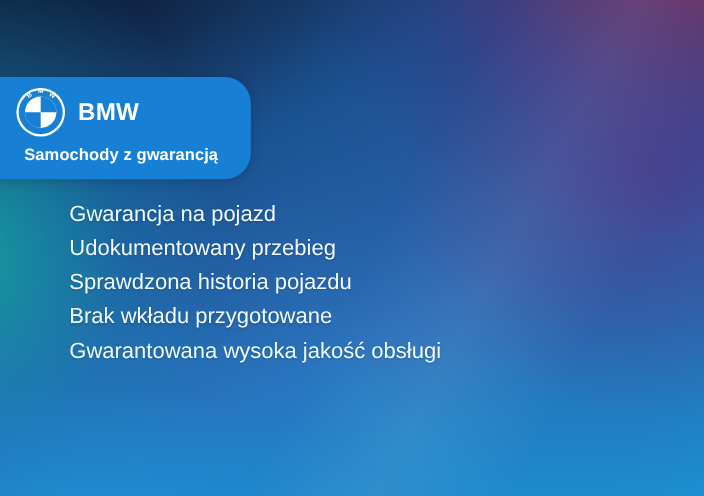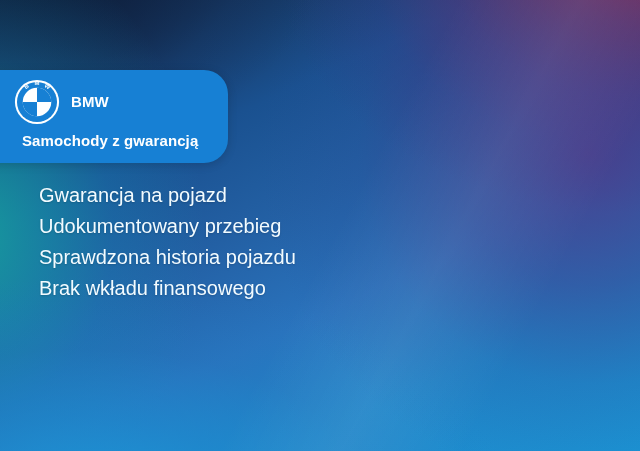--- a/index.html
+++ b/index.html
@@ -102,38 +102,38 @@
     width: 46px;
     height: 46px;
     flex: 0 0 46px;
   }
   .brand-text {
     margin-left: 11px;
     color: #ffffff;
     line-height: 1.04;
   }
   .brand-line {
-    font-size: 15px;
+    font-size: 22px;
     font-weight: bold;
     letter-spacing: 0.1px;
     white-space: nowrap;
   }
   .tagline {
     color: #ffffff;
     font-size: 15px;
     font-weight: bold;
     letter-spacing: 0.1px;
     padding: 7px 12px 0 22px;
     white-space: nowrap;
   }
 
   
   #feature-list {
     position: absolute;
-    left: 39px;
+    left: 63px;
     top: 180px;
     margin: 0;
     padding: 0;
     list-style: none;
   }
   #feature-list li {
     color: #f2fbff;
     font-size: 20px;
     line-height: 31px;
     white-space: nowrap;
@@ -175,16 +175,17 @@
         </span>
       </div>
       <div class="tagline">Samochody z gwarancją</div>
     </div>
   </div>
 
   <ul id="feature-list">
     <li>Gwarancja na pojazd</li>
     <li>Udokumentowany przebieg</li>
     <li>Sprawdzona historia pojazdu</li>
-    <li>Brak wkładu finansowego</li>
+    <li>Brak wkładu przygotowane</li>
+    <li>Gwarantowana wysoka jakość obsługi</li>
   </ul>
 
 </div>
 
 </body></html>

